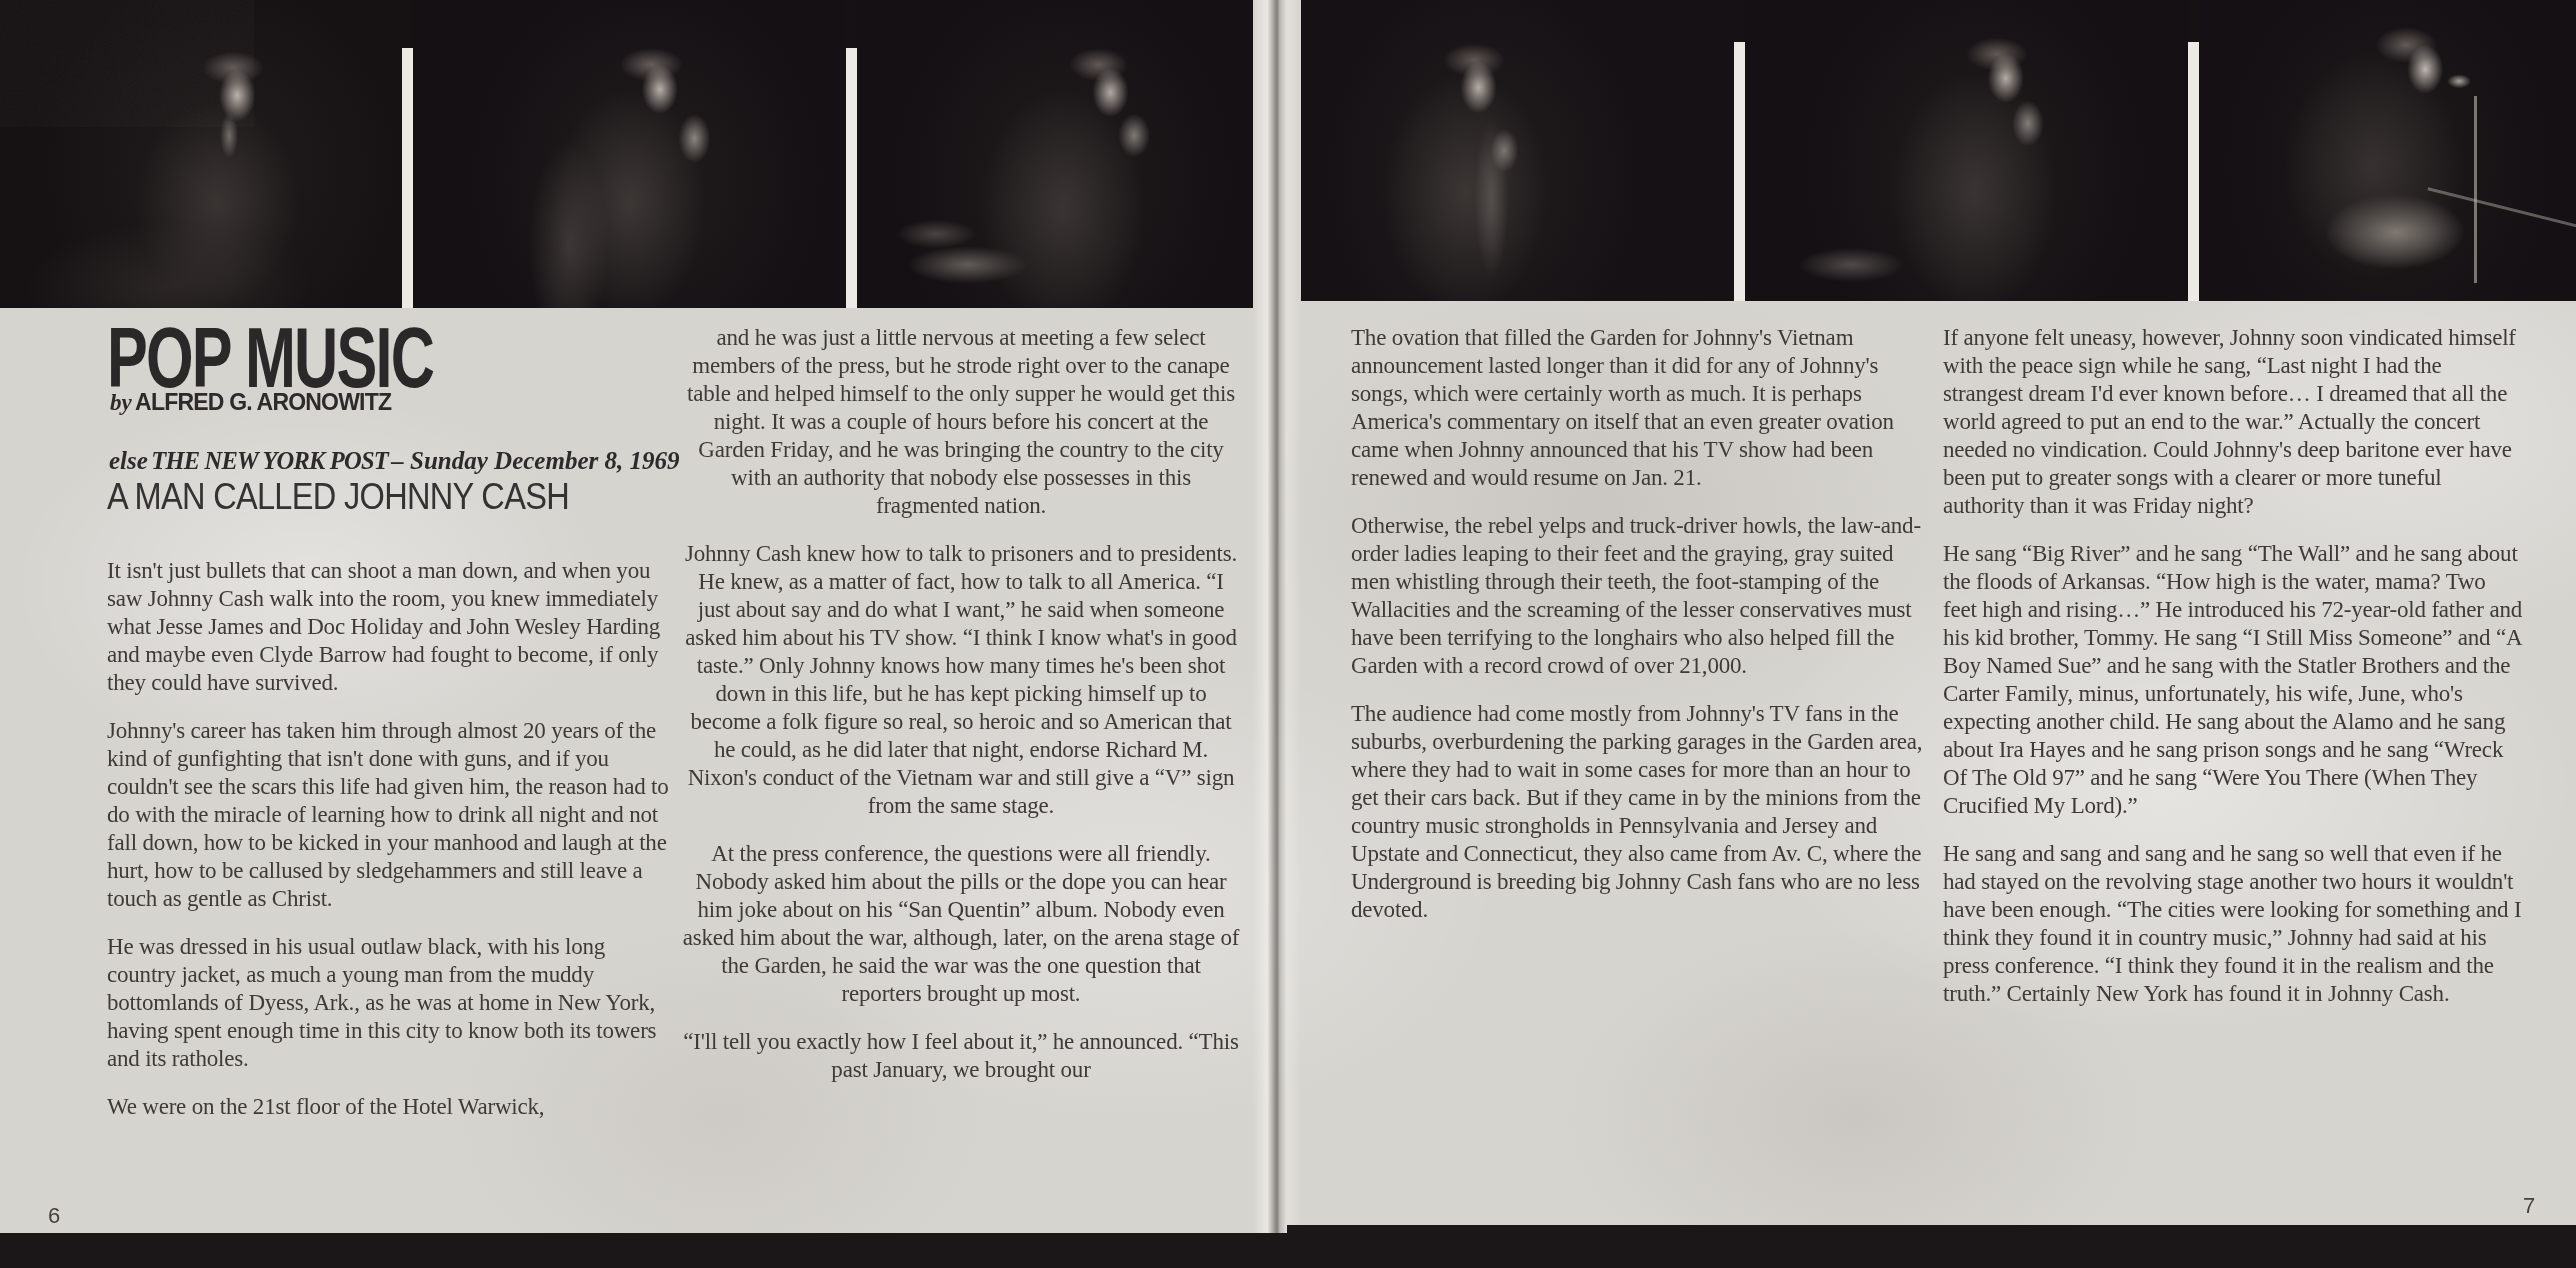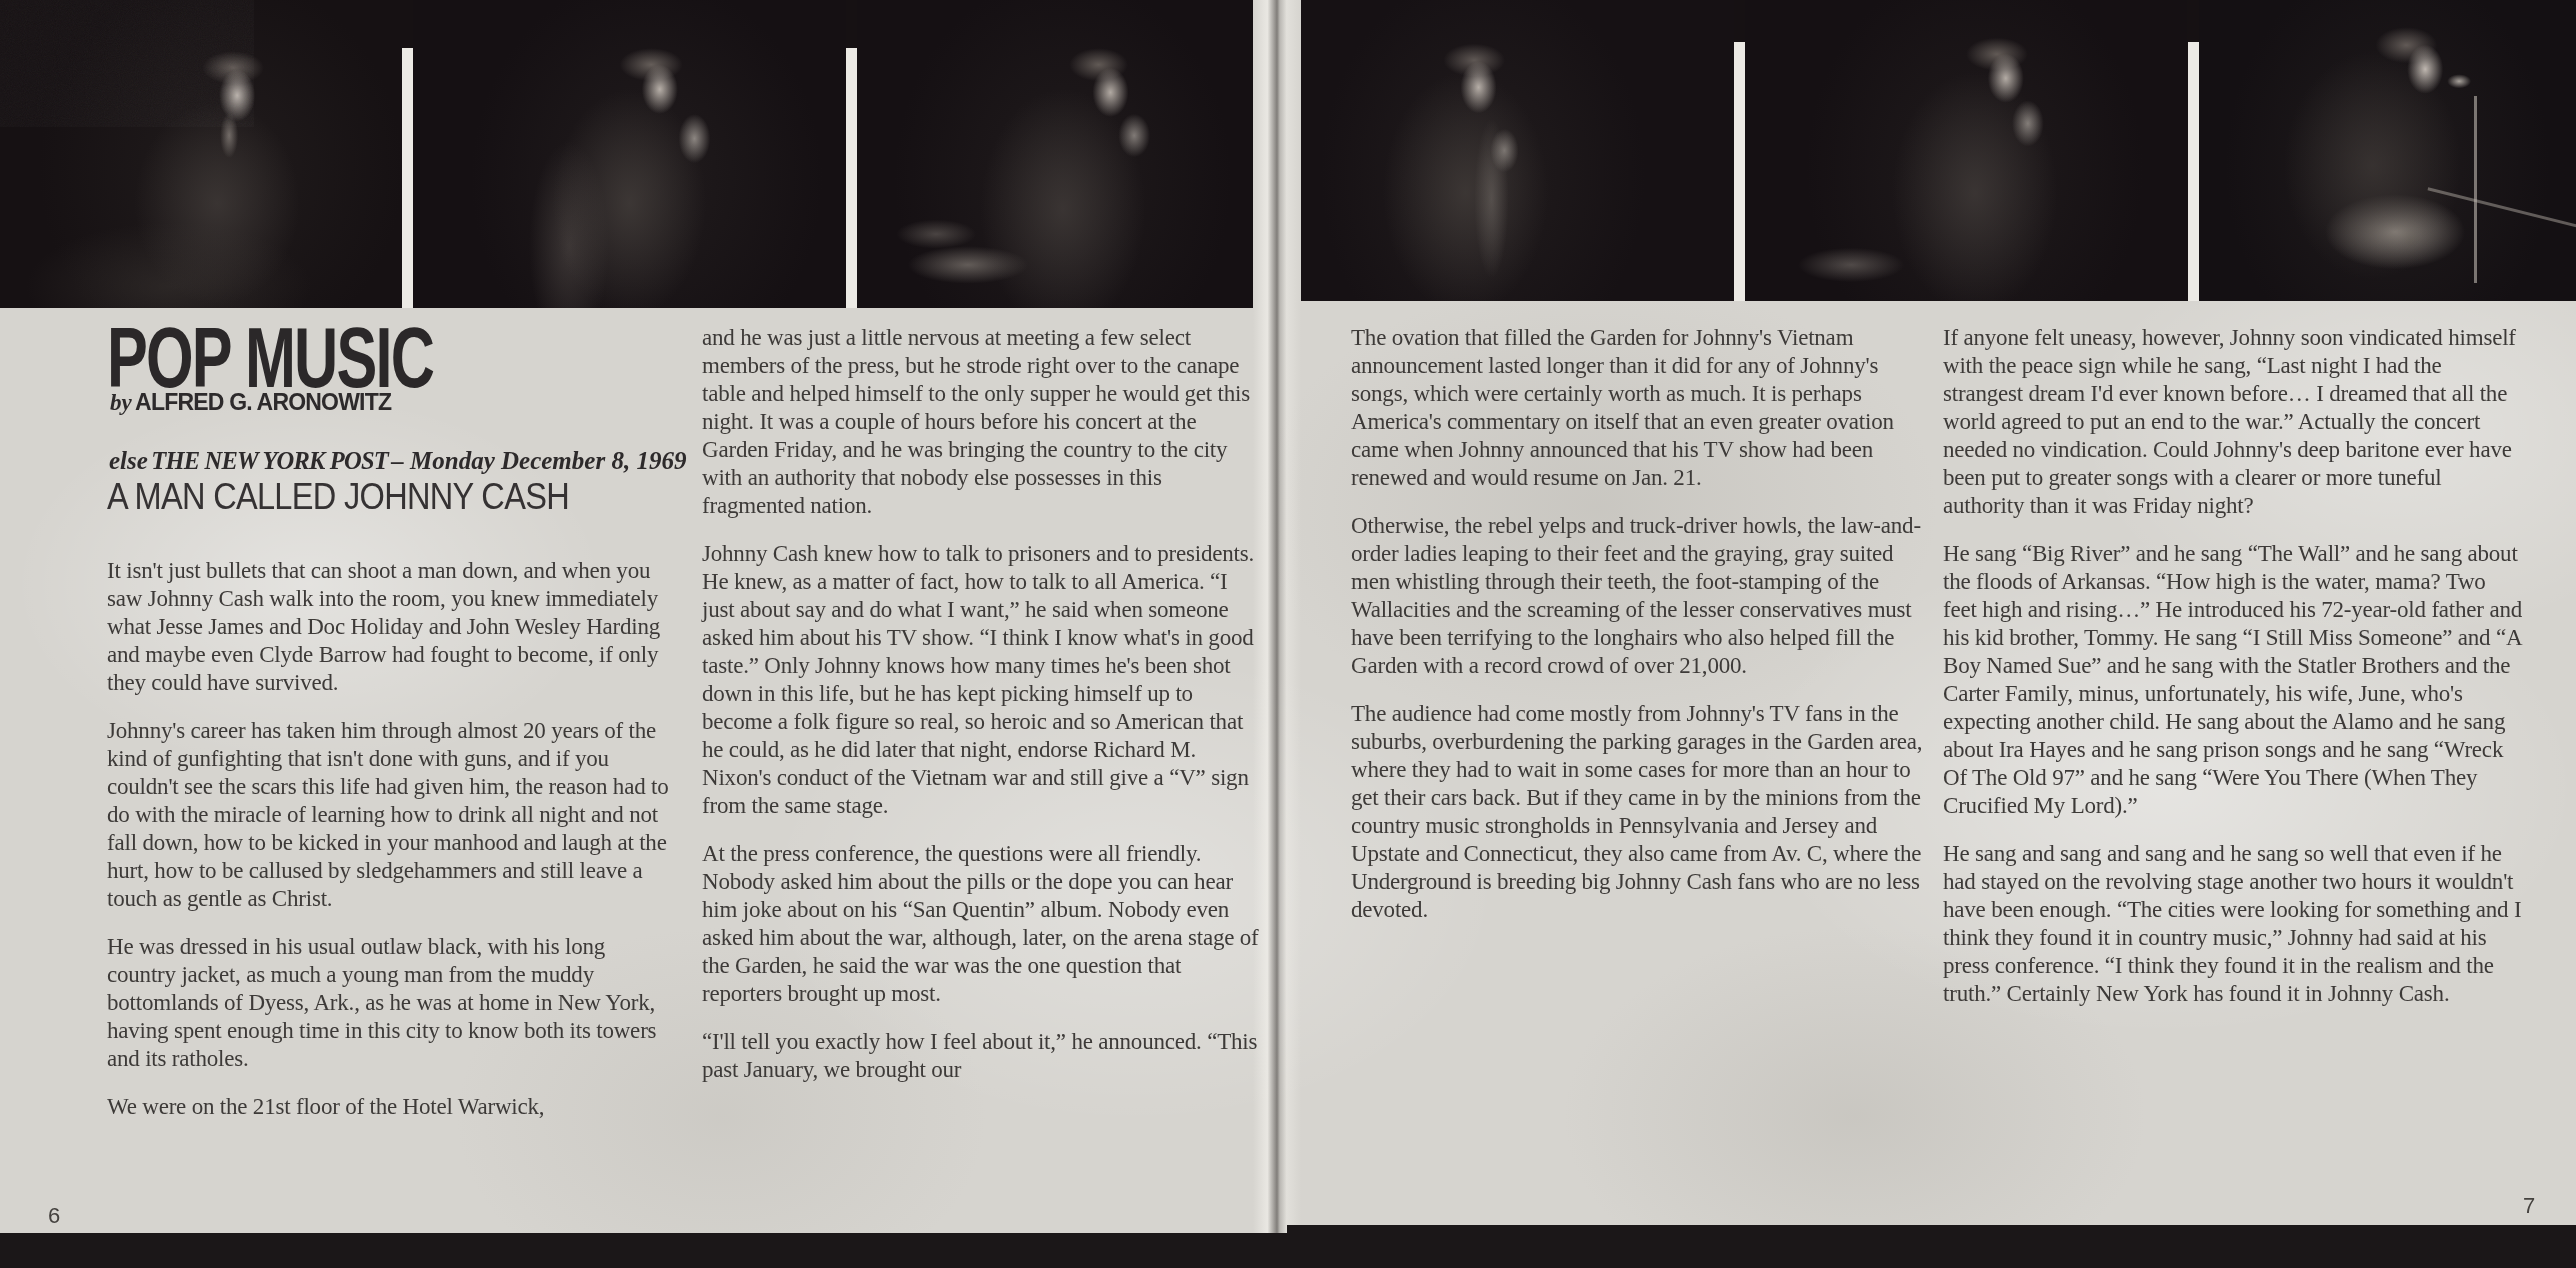--- a/index.html
+++ b/index.html
@@ -88,21 +88,21 @@
   .source{position:absolute; left:109px; top:447px; white-space:nowrap; color:#2d2a2b;}
   .source .it{font:italic 600 25px "Liberation Serif",serif;}
   .source .bsans{font-family:Liberation Serif, serif; font-style:italic; font-weight:700; font-size:24.5px; letter-spacing:-0.8px;}
   .headline{position:absolute; left:107px; top:478px; margin:0;
     font-family:"Liberation Sans",sans-serif; font-weight:400; font-size:37px; line-height:1;
     letter-spacing:-0.8px; transform:scaleX(.88); transform-origin:left top; color:#353233; white-space:nowrap;}
   
   .col{position:absolute; color:#3d3a38; font-size:23px; line-height:28px; letter-spacing:-0.2px; text-align:left;}
   .col p{margin:0 0 20px 0;}
   .col1{left:107px; top:557px; width:571px;}
-  .col2{left:702px; top:324px; width:558px;}
+  .col2{left:682px; top:324px; width:558px;text-align:center;}
   .col3{left:1351px; top:324px; width:574px;}
   .col4{left:1943px; top:324px; width:579px;}
   
   .bar{position:absolute; background:#1b1718; bottom:0;}
   .bar-left{left:0; width:1287px; top:1233px;}
   .bar-right{left:1287px; right:0; top:1225px;}
   .pgnum{position:absolute; font-family:"Liberation Sans",sans-serif; font-size:22px; color:#45423f;}
   .pg-left{left:48px; top:1203px;}
   .pg-right{left:2523px; top:1193px;}
   
@@ -135,21 +135,21 @@
   <div class="fold"></div>
 
   <h1 class="pop-title">POP MUSIC</h1>
   <div class="byline">
     <span class="it">by</span>
     <span class="bsans">ALFRED G. ARONOWITZ</span>
   </div>
   <div class="source">
     <span class="it">else</span>
     <span class="bsans">THE NEW YORK POST</span>
-    <span class="it">– Monday December 8, 1969</span>
+    <span class="it">– Sunday December 8, 1969</span>
   </div>
   <h2 class="headline">A MAN CALLED JOHNNY CASH</h2>
 
   <div class="col col1">
     <p>It isn't just bullets that can shoot a man down, and when you saw Johnny Cash walk into the room, you knew immediately what Jesse James and Doc Holiday and John Wesley Harding and maybe even Clyde Barrow had fought to become, if only they could have survived.</p>
     <p>Johnny's career has taken him through almost 20 years of the kind of gunfighting that isn't done with guns, and if you couldn't see the scars this life had given him, the reason had to do with the miracle of learning how to drink all night and not fall down, how to be kicked in your manhood and laugh at the hurt, how to be callused by sledgehammers and still leave a touch as gentle as Christ.</p>
     <p>He was dressed in his usual outlaw black, with his long country jacket, as much a young man from the muddy bottomlands of Dyess, Ark., as he was at home in New York, having spent enough time in this city to know both its towers and its ratholes.</p>
     <p>We were on the 21st floor of the Hotel Warwick,</p>
   </div>
   <div class="col col2">

